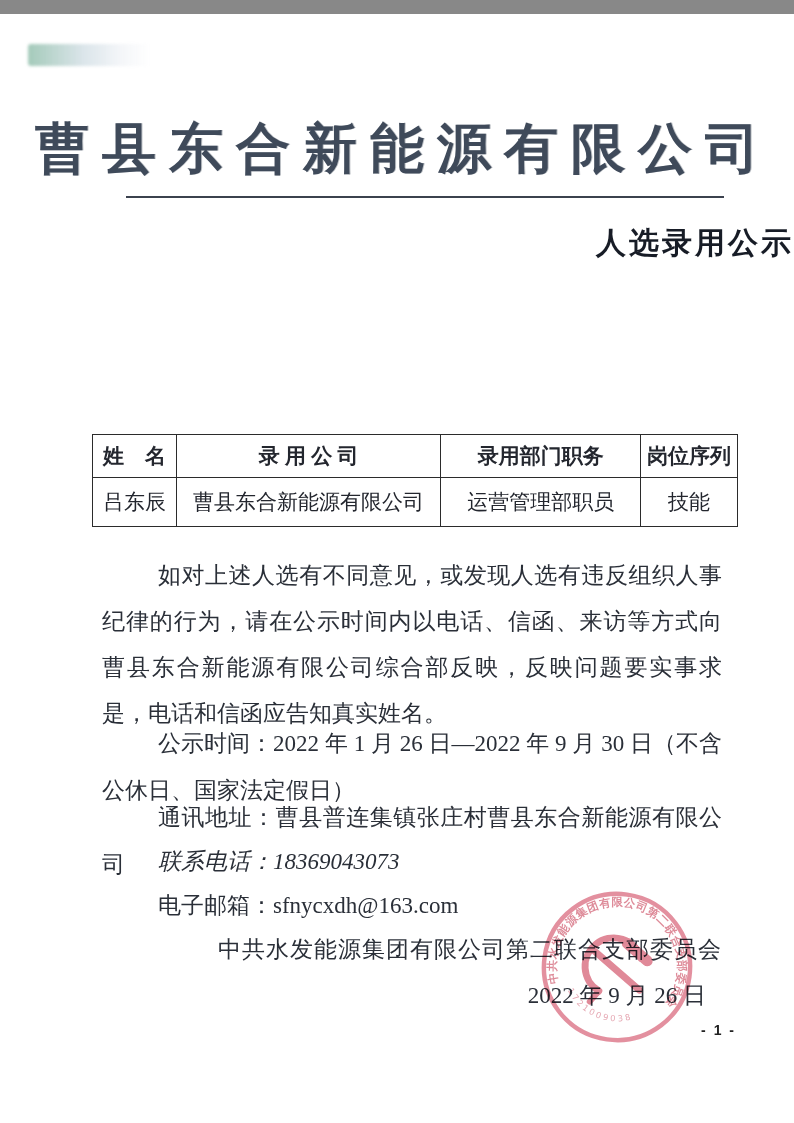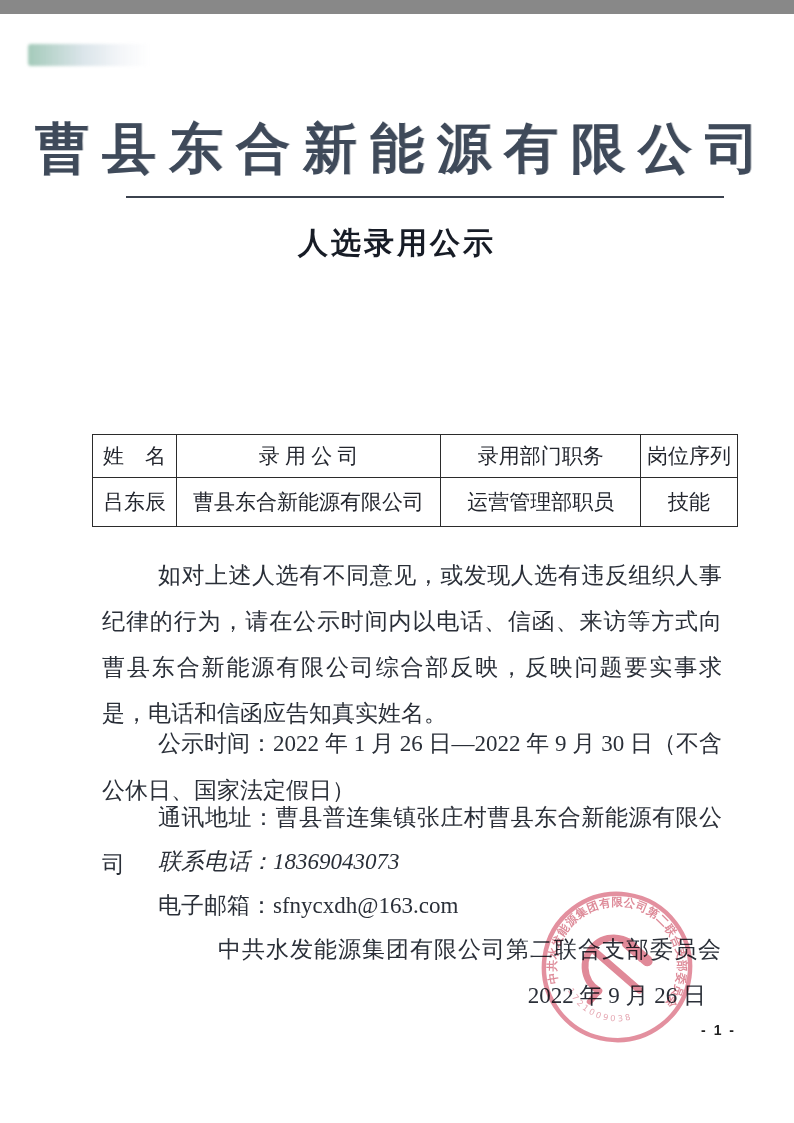--- a/index.html
+++ b/index.html
@@ -25,21 +25,21 @@
     letter-spacing:13px;padding-left:13px;box-sizing:border-box;
     color:#3f4a5a;
     text-shadow:1px 0 0 rgba(63,74,90,0.35);
   }
   .title-underline{
     position:absolute;top:182px;left:126px;width:598px;height:0;
     border-top:2px solid #3b424e;
   }
   .doc-subtitle{
     position:absolute;top:209px;left:0;width:100%;
-    text-align:center;
+    text-align:right;
     font-size:30px;font-weight:bold;letter-spacing:3px;
     color:#171c26;
   }
   .para{
     position:absolute;left:102px;width:620px;
     font-size:23px;line-height:47px;
     text-align:justify;
     color:#2a2f38;
   }
   .indent{text-indent:56px;}
@@ -52,21 +52,21 @@
   .hire-table{
     position:absolute;left:92px;top:420px;width:646px;
     border-collapse:collapse;
     font-size:21px;color:#23262e;
   }
   .hire-table td{
     border:1.6px solid #2b2b2b;
     text-align:center;vertical-align:middle;
     padding:0 2px;
   }
-  .hire-table .hrow td{height:42px;font-weight:400;}
+  .hire-table .hrow td{height:42px;font-weight:700;}
   .hire-table .drow td{height:48px;}
   .c1{width:13%;} .c2{width:41%;} .c3{width:31%;} .c4{width:15%;}
   .sig-org{
     position:absolute;left:102px;top:920px;width:620px;
     text-align:right;font-size:23px;letter-spacing:1px;color:#2a2f38;
   }
   .sig-date{
     position:absolute;left:102px;top:966px;width:604px;
     text-align:right;font-size:23px;color:#2a2f38;
   }

